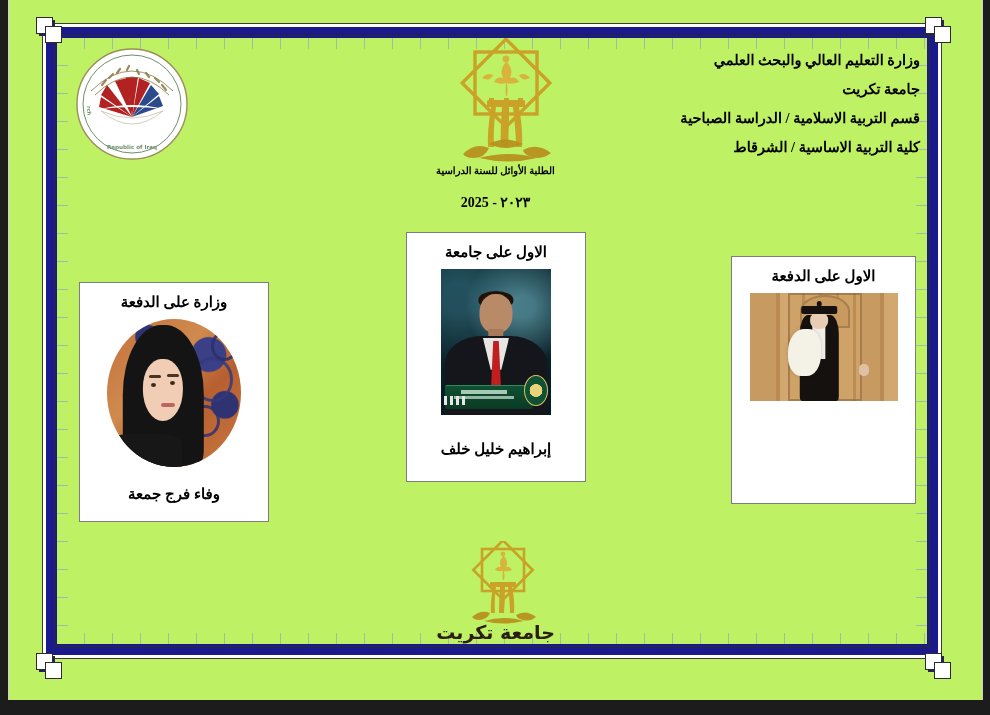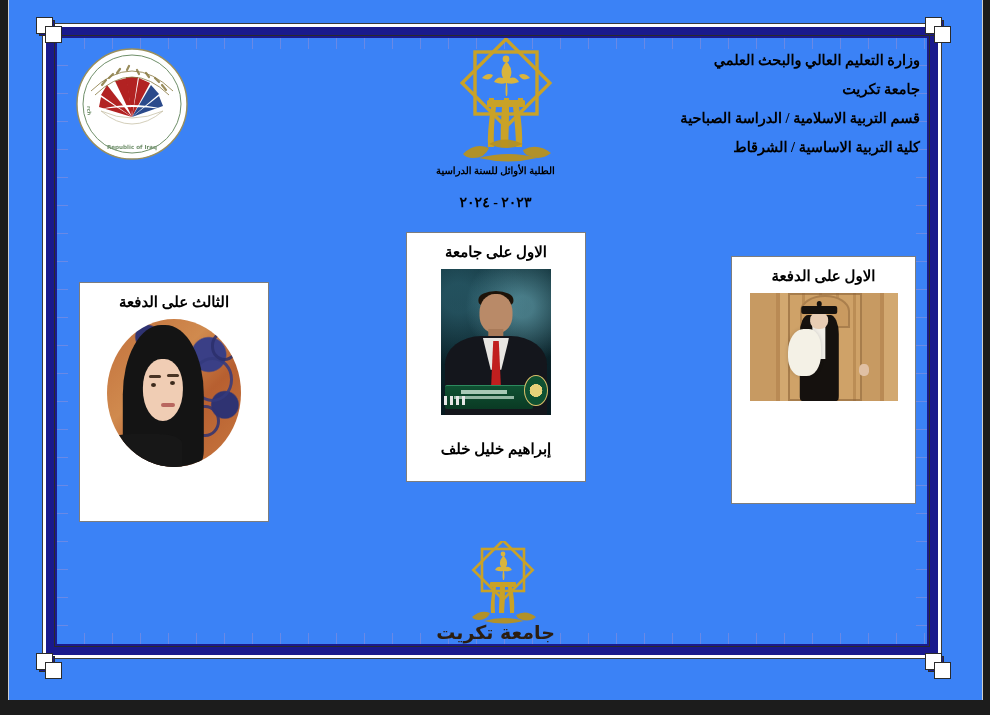--- a/index.html
+++ b/index.html
@@ -6,21 +6,21 @@
   html,body{margin:0;padding:0;}
   body{
     width:990px;height:715px;overflow:hidden;
     background:#1c1c1c;
     font-family:"Liberation Serif","DejaVu Serif",serif;
   }
   
   #viewer{position:relative;width:990px;height:715px;background:#1c1c1c;}
   #page{
     position:absolute;left:8px;top:0;width:975px;height:700px;
-    background:#3b82f6;
+    background:#bef264;
     box-sizing:border-box;
     border-left:1px solid #cfcfcf;
     border-right:1px solid #cfcfcf;
   }
   
   #frame{
     position:absolute;left:34px;top:24px;width:898px;height:634px;
     box-sizing:border-box;
     border:3px solid #ffffff;
     outline:1px solid #3a3a3a;
@@ -299,21 +299,21 @@
     </svg>
 
     <div class="header-lines">
       <div>وزارة التعليم العالي والبحث العلمي</div>
       <div>جامعة تكريت</div>
       <div>قسم التربية الاسلامية / الدراسة الصباحية</div>
       <div>كلية التربية الاساسية / الشرقاط</div>
     </div>
 
     <div class="doc-title">الطلبة الأوائل للسنة الدراسية</div>
-    <div class="doc-year">٢٠٢٣ - ٢٠٢٤</div>
+    <div class="doc-year">٢٠٢٣ - 2025</div>
 
     <div class="card" id="card-first">
       <div class="rank">الاول على جامعة</div>
       <div class="photo ph-suit">
         <div class="hair"></div>
           <div class="head"></div>
           <div class="neck"></div>
         <div class="torso"></div>
           <div class="shirt"></div>
           <div class="tie"></div>
@@ -335,36 +335,37 @@
         <div class="gown"></div>
           <div class="stole"></div>
         <div class="face"></div>
           <div class="cap"></div>
         <div class="flowers"></div>
           <div class="hand"></div>
       </div>
     </div>
 
     <div class="card" id="card-third">
-      <div class="rank">الثالث على الدفعة</div>
+      <div class="rank">وزارة على الدفعة</div>
       <div class="photo">
         <div class="ph-circ">
           <div class="swirl s1"></div>
             <div class="swirl s2"></div>
             <div class="swirl s3"></div>
           <div class="hijab"></div>
             <div class="face"></div>
           <div class="brow-l"></div>
             <div class="brow-r"></div>
           <div class="eye-l"></div>
             <div class="eye-r"></div>
           <div class="lips"></div>
             <div class="shoulder"></div>
         </div>
       </div>
+      <div class="name">وفاء فرج جمعة</div>
     </div>
 
     <svg class="univ-emblem-bottom" viewBox="0 0 80 88">
       <g fill="none" stroke="#c9a227" stroke-width="2.6">
         <rect x="18" y="8" width="42" height="42" transform="rotate(45 39 29)"></rect>
         <rect x="18" y="8" width="42" height="42"></rect>
       </g>
       <g fill="#d9b43c">
         <path d="M39 15 q-5 6 -2 11 q-4 -1 -6 3 q5 2 8 1 q-1 6 0 9 h1 q1 -3 0 -9 q3 1 8 -1 q-2 -4 -6 -3 q3 -5 -2 -11z"></path>
         <circle cx="39" cy="13" r="2.4"></circle>

